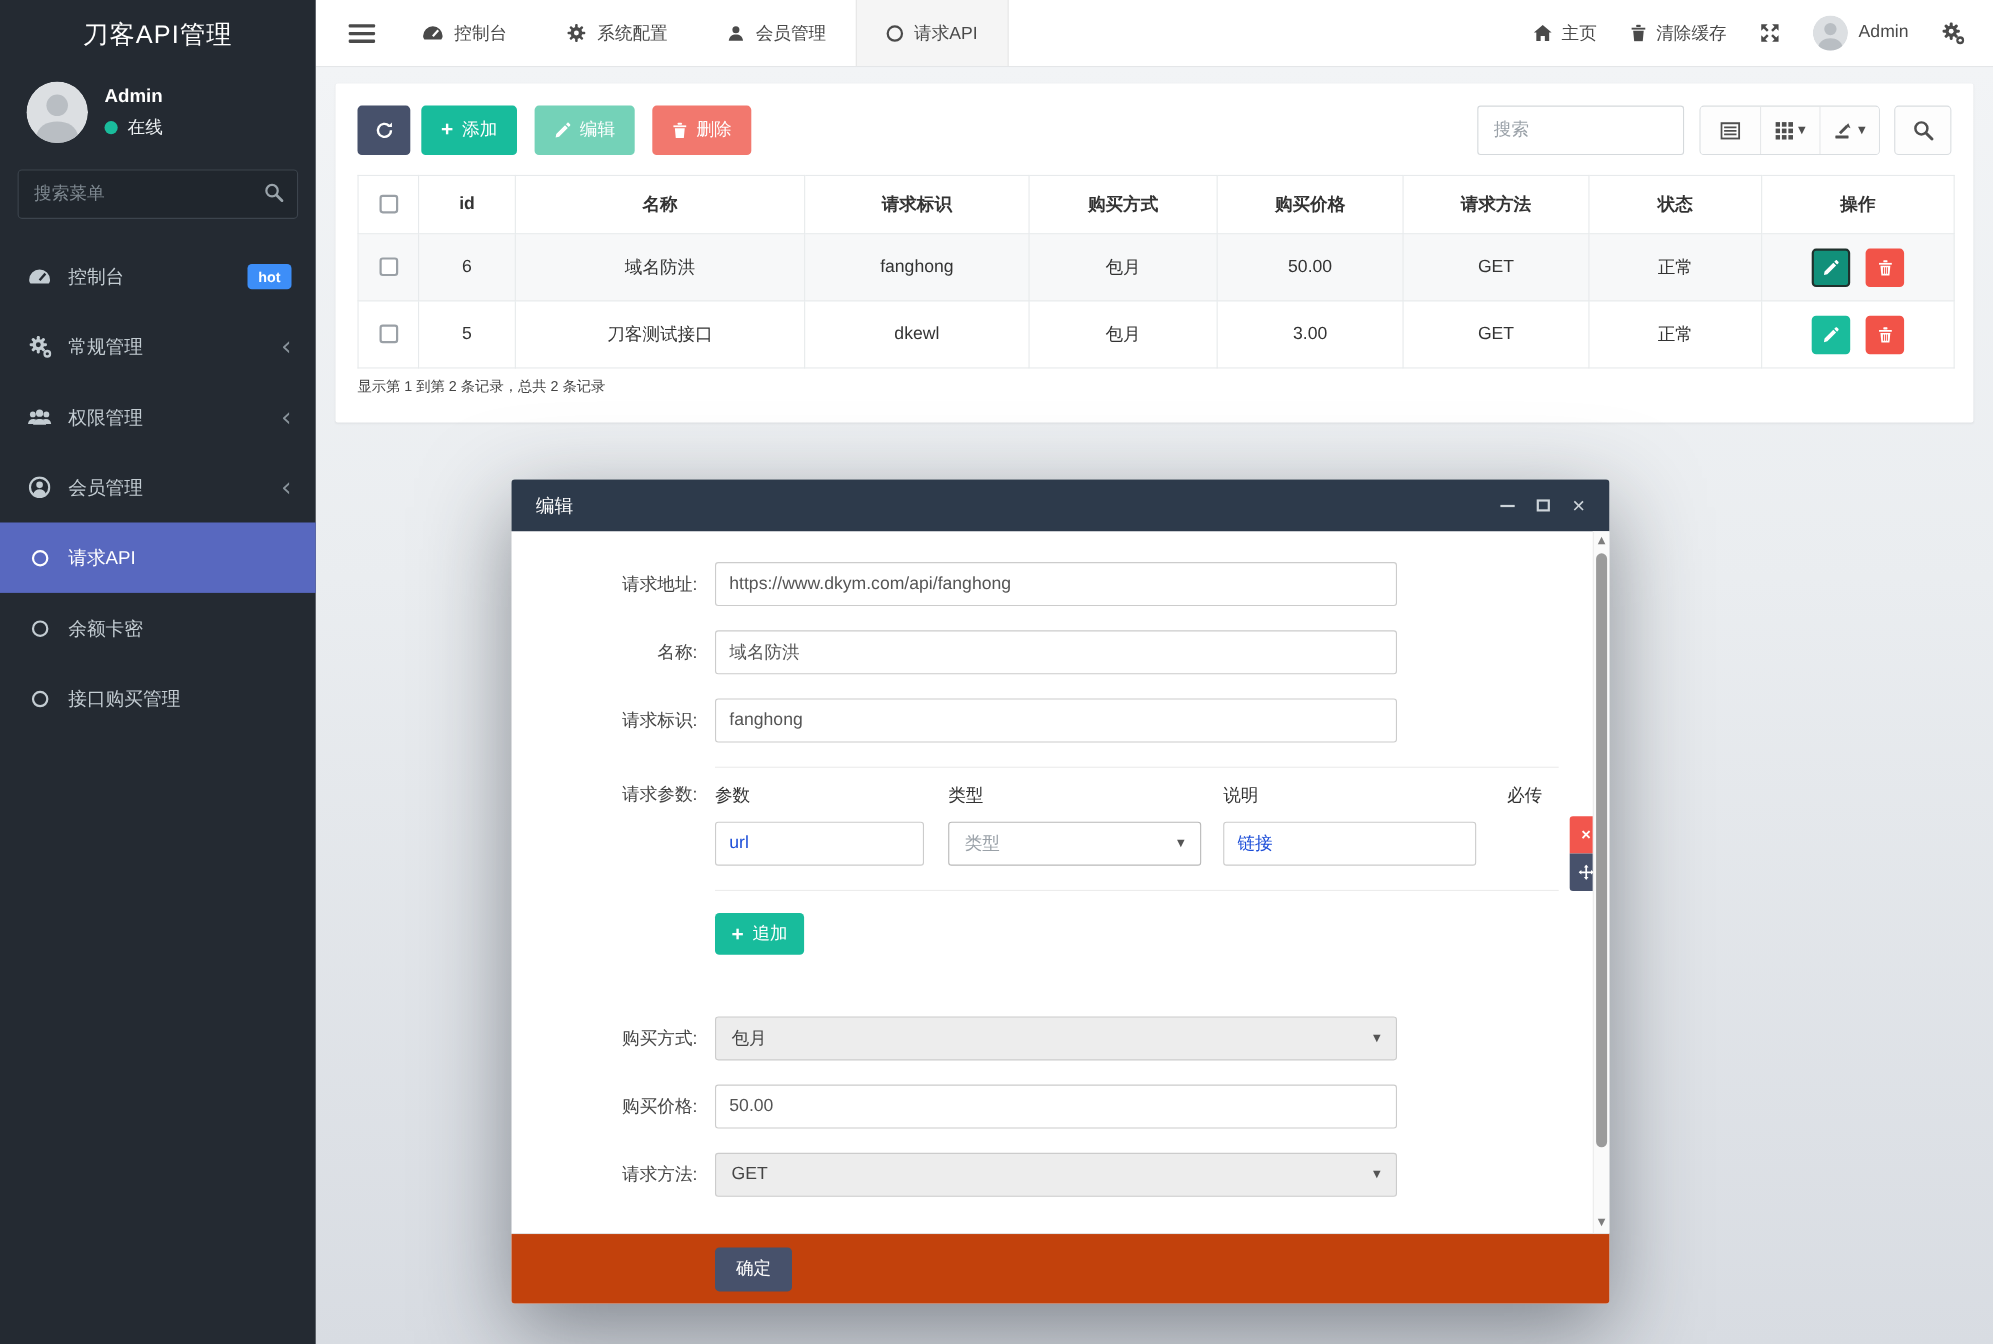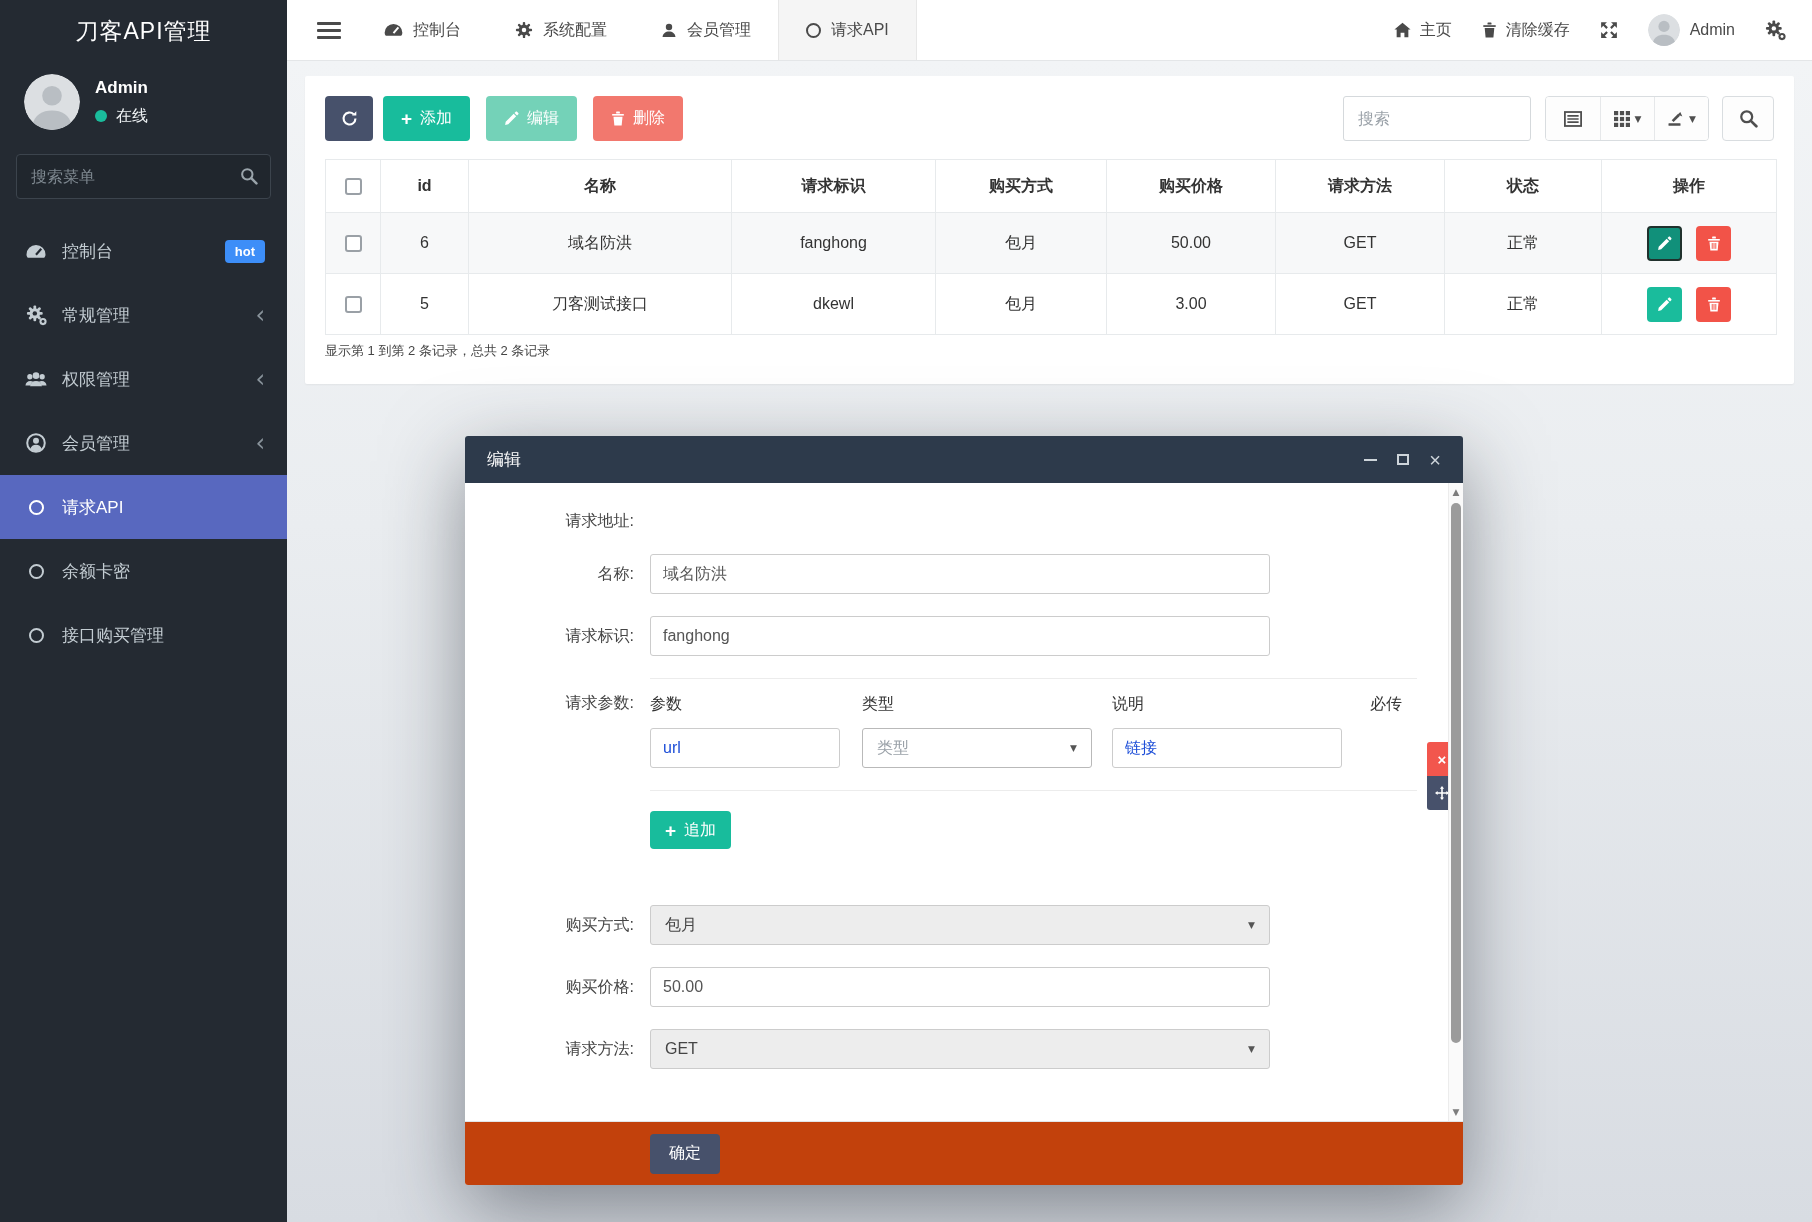--- a/index.html
+++ b/index.html
@@ -483,20 +483,21 @@
         <span class="wc-min"></span>
         <span class="wc-max"></span>
         <span class="wc-close">×</span>
       </span>
     </div>
 
     <div class="modal-body">
 
       <div class="frow">
         <label class="flabel">请求地址:</label>
+        <div class="fctrl"><input class="tinput" type="text" value="https://www.dkym.com/api/fanghong" style=""></div>
       </div>
 
       <div class="frow">
         <label class="flabel">名称:</label>
         <div class="fctrl"><input class="tinput" type="text" value="域名防洪" style=""></div>
       </div>
 
       <div class="frow">
         <label class="flabel">请求标识:</label>
         <div class="fctrl"><input class="tinput" type="text" value="fanghong" style=""></div>

